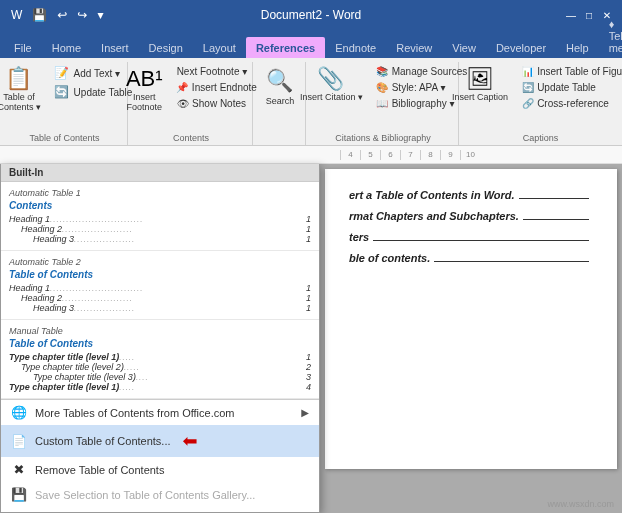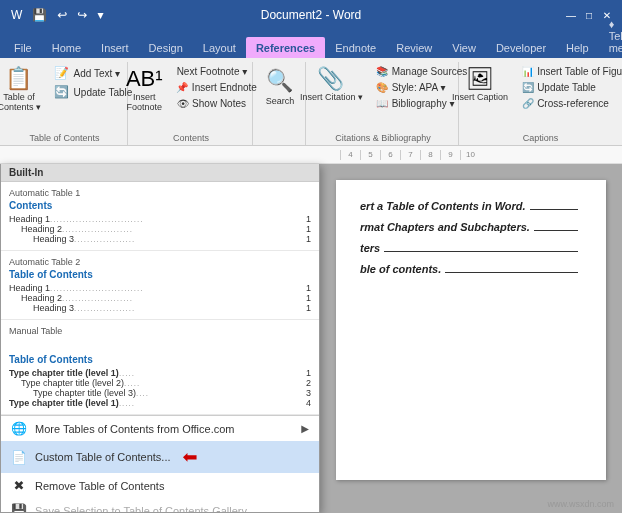--- a/index.html
+++ b/index.html
@@ -151,20 +151,21 @@
       padding: 3px 8px;
       font-size: 10px;
       font-weight: 600;
       color: #333;
       border-bottom: 1px solid #ccc;
     }
     .toc-item-block {
       padding: 6px 8px;
       border-bottom: 1px solid #e8e8e8;
       cursor: pointer;
+      font-style: italic;
     }
     .toc-item-title {
       font-size: 10px;
       font-weight: 600;
       color: #1a6bb5;
       margin-bottom: 3px;
     }
     .toc-item-title.blue { color: #1a6bb5; }
     .toc-entry {
       display: flex;
@@ -198,21 +199,21 @@
     .red-arrow {
       color: #cc0000;
       font-size: 18px;
       margin-left: 4px;
     }
 
     
     .doc-area {
       flex: 1;
       background: #ababab;
-      padding: 16px;
+      padding: 5px;
       overflow: hidden;
       margin-left: 320px;
     }
     .doc-page {
       background: white;
       padding: 20px 24px;
       min-height: 300px;
       box-shadow: 1px 1px 4px rgba(0,0,0,0.3);
     }
     .doc-line {
@@ -431,21 +432,21 @@
         <span class="toc-entry-page">1</span>
       </div>
       <div class="toc-entry indent2">
         <span class="toc-entry-label">Heading 3</span>
         <span class="toc-entry-dots">...................</span>
         <span class="toc-entry-page">1</span>
       </div>
     </div>
 
     <div class="toc-item-block">
-      <div style="font-size:9px;color:#555;margin-bottom:18px;">Manual Table</div>
+      <div style="font-size:9px;color:#555;margin-bottom:2px;">Manual Table</div>
       <div class="toc-item-title blue">Table of Contents</div>
       <div class="toc-entry">
         <span class="toc-entry-label" style="font-weight:600;">Type chapter title (level 1)</span>
         <span class="toc-entry-dots">.....</span>
         <span class="toc-entry-page">1</span>
       </div>
       <div class="toc-entry indent1">
         <span class="toc-entry-label">Type chapter title (level 2)</span>
         <span class="toc-entry-dots">.....</span>
         <span class="toc-entry-page">2</span>

